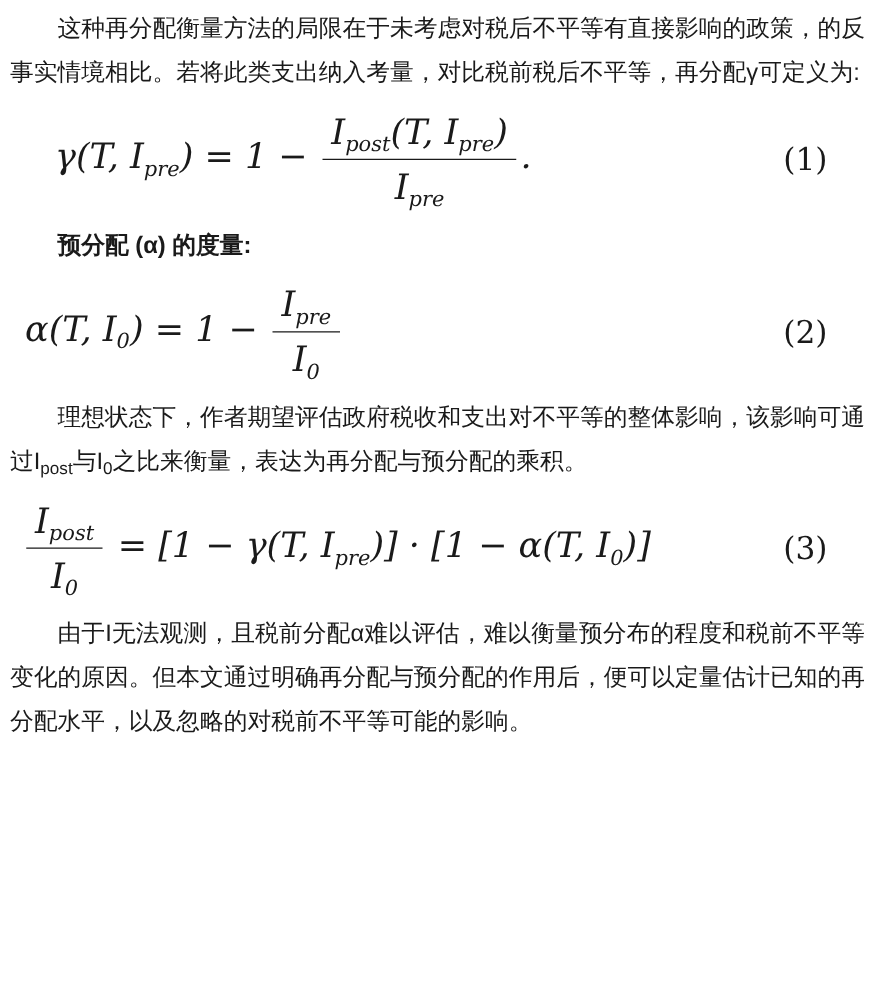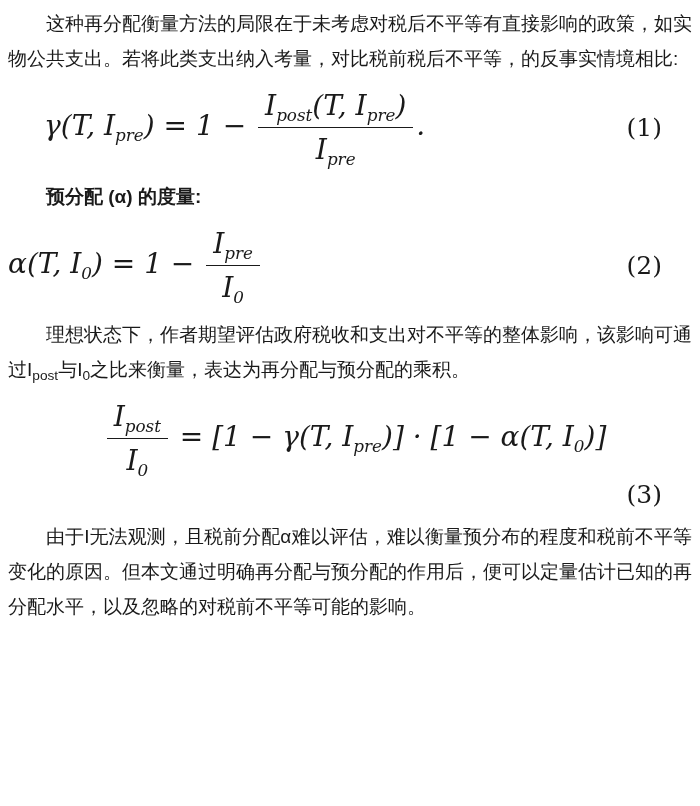--- a/index.html
+++ b/index.html
@@ -14,22 +14,22 @@
     font-size:19px; line-height:35px;
     text-align:justify; text-indent:2em;
     word-break:break-all;
   }
   .para sub { font-size:0.72em; line-height:0; vertical-align:-0.32em; }
   .heading {
     font-size:19px; line-height:35px; font-weight:bold; text-indent:2em;
   }
   .eq-row { display:flex; align-items:center; margin:10px 0; }
   .eq-row.eq1 { margin-left:36px;gap:45px; }
-  .eq-row.eq2 { margin-left:0; }
-  .eq-row.eq3 { margin-left:10px;flex-direction:column; }
+  .eq-row.eq2 { margin-left:12px; }
+  .eq-row.eq3 { margin-left:10px; }
   .math {
     font-family:"DejaVu Serif", serif; font-style:italic;
     font-size:28px; white-space:nowrap;
   }
   .math sub { font-size:0.6em; line-height:0; vertical-align:-0.35em; }
   .frac {
     display:inline-block; vertical-align:middle;
     text-align:center; margin:0 3px; line-height:1.25;
   }
   .frac .num { display:block; padding:2px 7px 4px; border-bottom:1.6px solid #1a1a1a; }
@@ -38,21 +38,21 @@
     margin-left:auto; padding-right:30px;
     font-family:"DejaVu Serif", serif; font-style:normal;
     font-size:25px; color:#1a1a1a;
   }
 </style>
 </head>
 <body>
 
 <div class="doc">
 
-  <p class="para">这种再分配衡量方法的局限在于未考虑对税后不平等有直接影响的政策，如实物公共支出。若将此类支出纳入考量，对比税前税后不平等，的反事实情境相比:</p>
+  <p class="para">这种再分配衡量方法的局限在于未考虑对税后不平等有直接影响的政策，的反事实情境相比。若将此类支出纳入考量，对比税前税后不平等，再分配γ可定义为:</p>
 
   <div class="eq-row eq1">
     <span class="math">γ(T, I<sub>pre</sub>) = 1 − <span class="frac"><span class="num">I<sub>post</sub>(T, I<sub>pre</sub>)</span><span class="den">I<sub>pre</sub></span></span>.</span>
     <span class="eq-num">(1)</span>
   </div>
 
 
   <div class="heading">预分配 (α) 的度量:</div>
 
 

